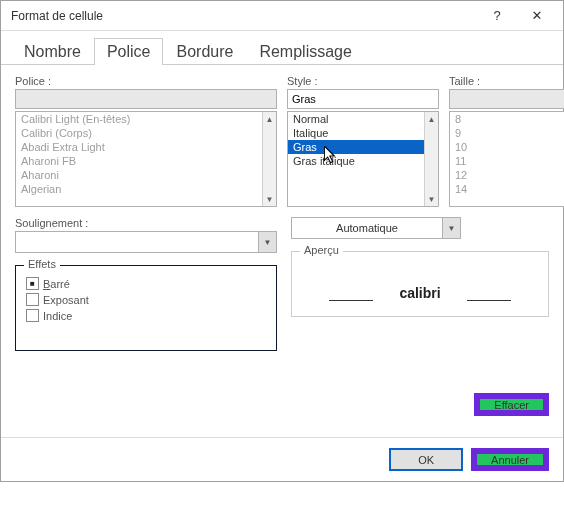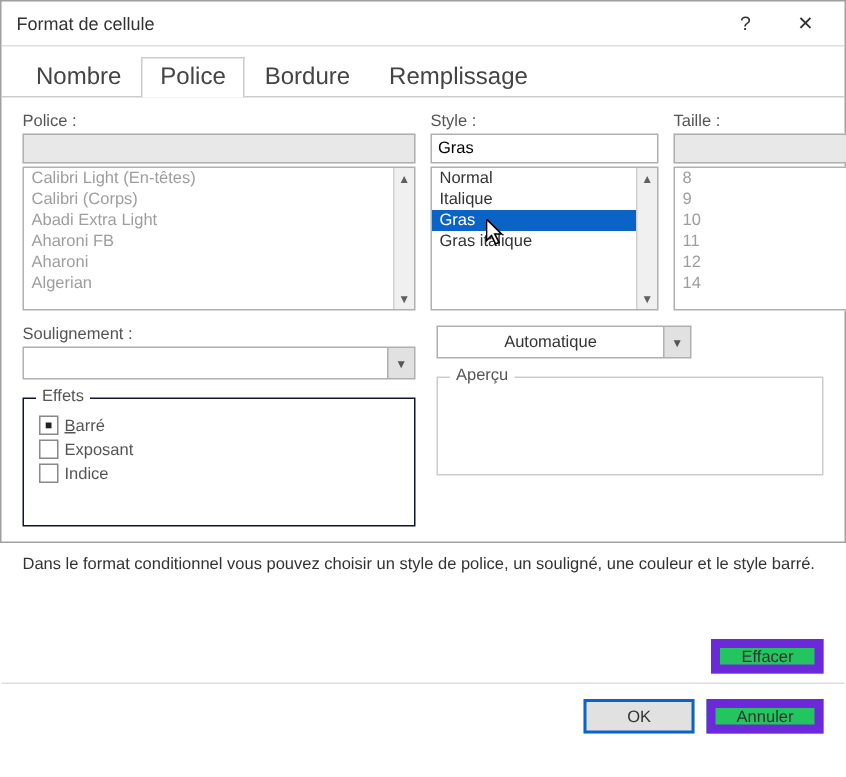--- a/index.html
+++ b/index.html
@@ -1,17 +1,17 @@
 <!DOCTYPE html>
 <html><head>
 <meta charset="utf-8">
 <style>
   * { box-sizing: border-box; font-family: "Segoe UI", Tahoma, sans-serif; }
   body { margin: 0; background: #fff; width: 564px; height: 518px; overflow: hidden; }
-  .dialog { width: 564px; height: 362px; border: 1px solid #a0a0a0; background: #fff; display: flex; flex-direction: column; }
+  .dialog { width: 564px; height: 482px; border: 1px solid #a0a0a0; background: #fff; display: flex; flex-direction: column; }
   .titlebar { height: 30px; display: flex; align-items: center; padding: 0 6px 0 10px; border-bottom: 1px solid #ddd; }
   .titlebar .title { font-size: 12px; color: #333; flex: 1; }
   .titlebar .sysbtn { width: 40px; height: 30px; display: flex; align-items: center; justify-content: center; font-size: 13px; color: #333; }
   .tabs { display: flex; padding: 6px 10px 0 10px; border-bottom: 1px solid #ccc; font-size: 16px; }
   .tab { padding: 4px 12px; border: 1px solid transparent; border-bottom: none; position: relative; top: 1px; color: #444; }
   .tab.active { border-color: #ccc; background: #fff; }
   .body { flex: 1; padding: 10px 14px 6px 14px; display: flex; flex-direction: column; font-size: 11px; color: #333; }
   .uprow { display: flex; gap: 10px; }
   .col { display: flex; flex-direction: column; }
   .col-police { flex: 0 0 262px; }
@@ -154,25 +154,29 @@
         </div>
       </div>
 
       <div class="midcol">
         <div class="combo" style="max-width:170px">
           <span class="val">Automatique</span>
           <span class="drop">▼</span>
         </div>
         <div class="preview">
           <span class="grp-title">Aperçu</span>
+          <div class="preview-line">
+            <span class="seg"></span>
+            <span class="text">calibri</span>
+            <span class="seg"></span>
+          </div>
         </div>
       </div>
     </div>
 
-    <div class="note">Dans le format conditionnel vous pouvez choisir un style de police, un souligné, une couleur et le style barré.</div>
 
     <div class="effacer-row">
       <span class="btn">Effacer</span>
     </div>
   </div>
 
   <div class="footer">
     <span class="btn primary">OK</span>
     <span class="btn">Annuler</span>
   </div>

